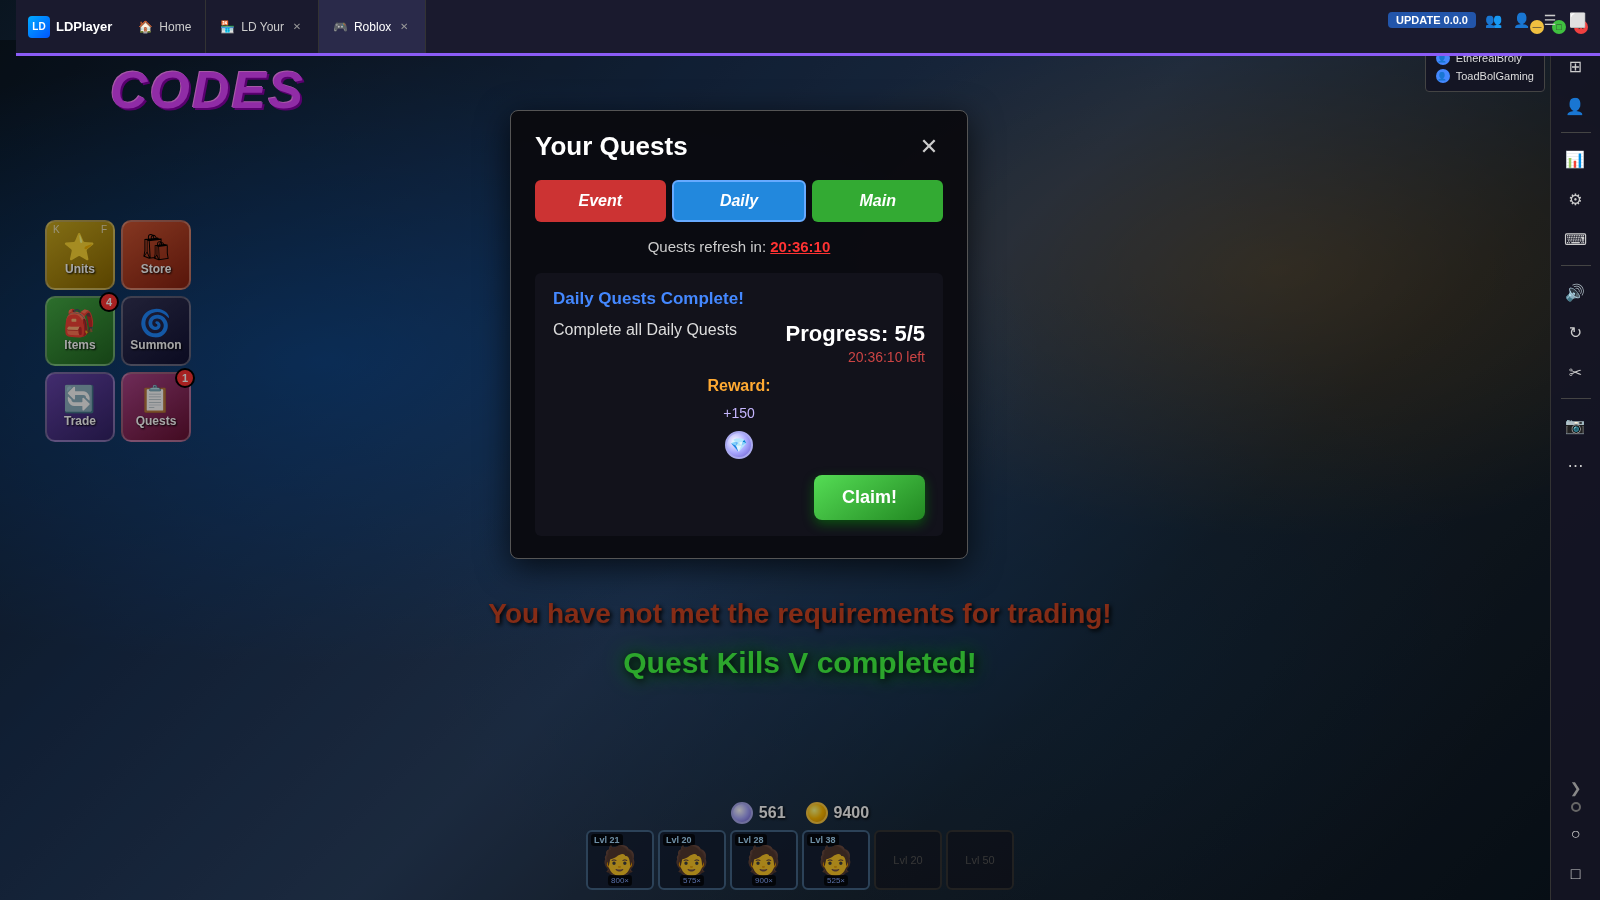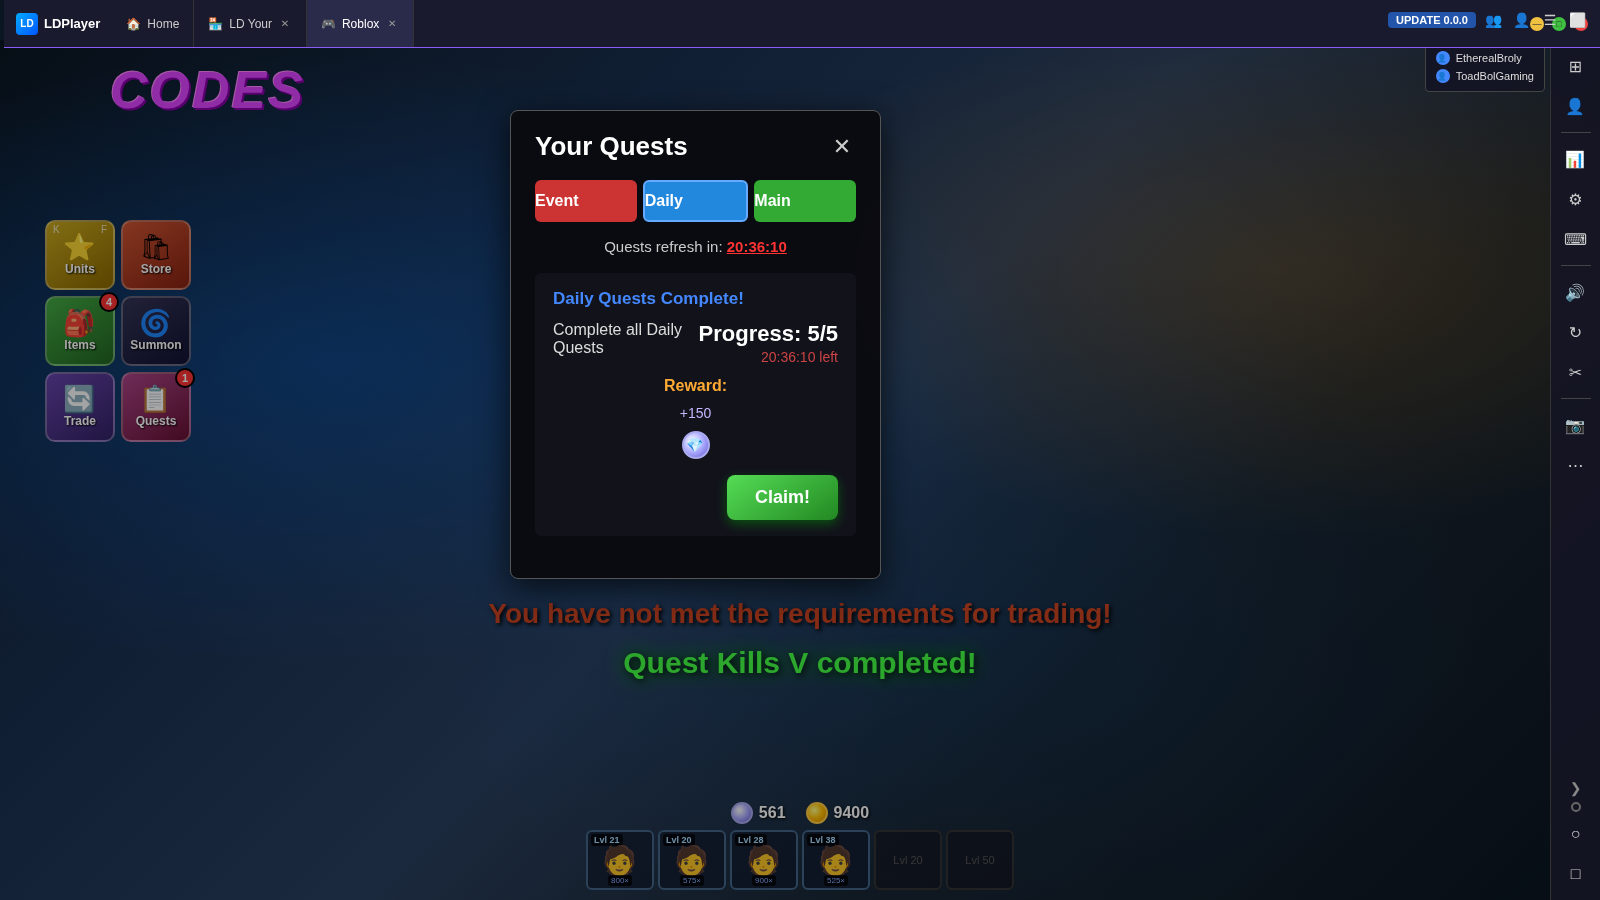--- a/index.html
+++ b/index.html
@@ -25,27 +25,27 @@
       inset: 0;
       background:
         radial-gradient(ellipse at 20% 40%, rgba(0,120,255,0.3) 0%, transparent 40%),
         radial-gradient(ellipse at 80% 30%, rgba(255,150,0,0.2) 0%, transparent 30%),
         radial-gradient(ellipse at 60% 70%, rgba(0,80,160,0.2) 0%, transparent 40%);
     }
 
     
     .ldplayer-bar {
       position: absolute;
-      top: 0; left: 4px; right: 0;
-      height: 48px;
+      top: 0; left: 16px; right: 0;
+      height: 56px;
       background: #1a1a2e;
       display: flex;
       align-items: center;
       z-index: 100;
-      border-bottom: 1px solid #8b5cf6;
+      border-bottom: 3px solid #8b5cf6;
     }
     .ldplayer-logo {
       display: flex;
       align-items: center;
       gap: 6px;
       padding: 0 12px;
       color: #fff;
       font-size: 13px;
       font-weight: bold;
     }
@@ -315,25 +315,25 @@
       bottom: 0;
       background: rgba(0,0,0,0.35);
       z-index: 30;
     }
 
     
     .quest-modal {
       position: absolute;
       top: 110px;
       left: 510px;
-      width: 371px;
+      width: 458px;
       background: rgba(10,10,15,0.97);
       border: 1px solid #555;
       border-radius: 8px;
-      padding: 20px 24px 42px;
+      padding: 20px 24px 22px;
       z-index: 40;
       box-shadow: 0 8px 32px rgba(0,0,0,0.7);
     }
     .modal-header {
       display: flex;
       align-items: center;
       justify-content: space-between;
       margin-bottom: 18px;
     }
     .modal-title {
@@ -358,23 +358,24 @@
       display: flex;
       gap: 6px;
       margin-bottom: 16px;
     }
     .quest-tab {
       flex: 1;
       padding: 10px 0;
       border-radius: 6px;
       font-size: 16px;
       font-weight: bold;
-      text-align: left;
+      text-align: center;
       cursor: pointer;
       border: none;
+      font-style: italic;
     }
     .quest-tab-event {
       background: #cc3333;
       color: white;
     }
     .quest-tab-daily {
       background: #2288dd;
       color: white;
       border: 2px solid #66aaff;
     }

